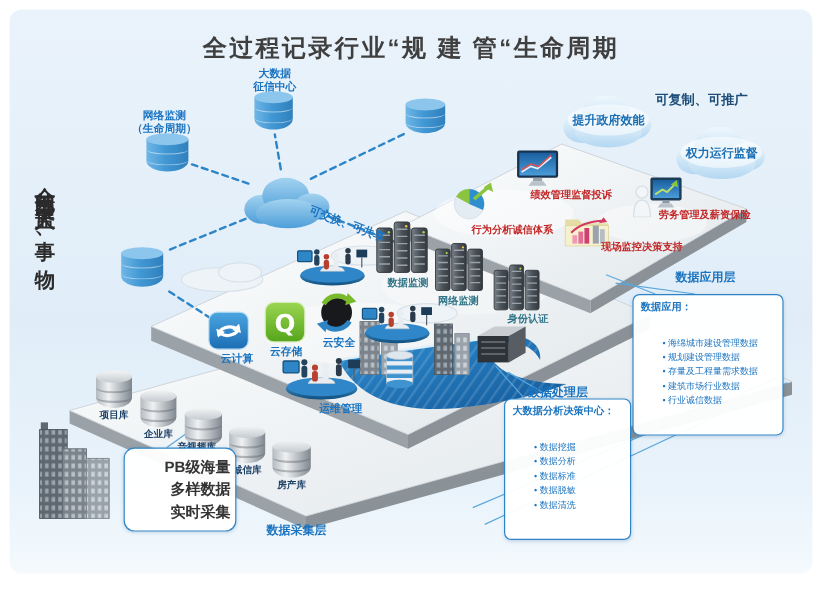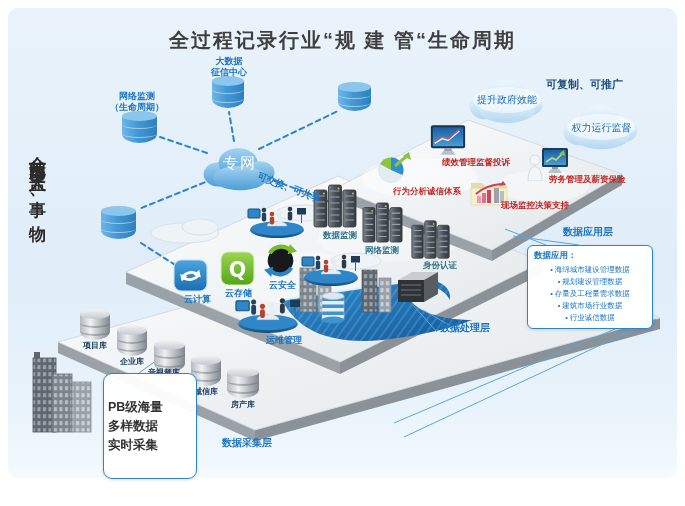--- a/index.html
+++ b/index.html
@@ -12,28 +12,28 @@
          color:#3f3f3f;letter-spacing:2px;}
   #vnote{left:26px;top:142px;height:275px;writing-mode:vertical-rl;font-size:17px;font-weight:bold;
          color:#2b2b2b;letter-spacing:4px;}
   .lbl{position:absolute;font-weight:bold;color:#1b74c0;font-size:9px;line-height:1.2;white-space:nowrap;z-index:4;}
   .lc{text-align:center;white-space:normal;}
   .red{color:#c22727;font-size:8.5px;}
   .teal{color:#2f7387;font-size:8.5px;}
   .navy{color:#1c3f66;font-size:8px;}
   .lname{font-size:10px;}
   .rot{transform:rotate(21deg);transform-origin:left top;font-size:9.5px;}
-  .cloudtxt{position:absolute;text-align:center;font-weight:normal;z-index:4;}
+  .cloudtxt{position:absolute;text-align:center;font-weight:bold;z-index:4;}
   .box{position:absolute;background:rgba(255,255,255,.96);border:1.5px solid #2d85c8;border-radius:6px;
        padding:4px 6px;box-shadow:0 1px 3px rgba(30,80,140,.18);z-index:5;}
   .box .bt{font-size:8.5px;font-weight:bold;color:#1b74c0;margin:0 0 2px 0;}
-  .box ul{margin:0;padding:0;list-style:none;text-align:center;}
+  .box ul{margin:18px;padding:0;list-style:none;}
   .box li{font-size:7.5px;color:#1b74c0;line-height:1.6;white-space:nowrap;}
   .box li::before{content:"•  ";}
-  #pbbox{text-align:left;font-size:12.5px;font-weight:bold;color:#333;line-height:1.5;border-radius:9px;padding:24px 4px;}
+  #pbbox{text-align:right;font-size:12.5px;font-weight:bold;color:#333;line-height:1.5;border-radius:9px;padding:6px 4px;}
   
   .cyl{position:absolute;z-index:3;}
   .cyl .ct{position:absolute;left:0;right:0;top:0;height:10px;border-radius:50%;}
   .cyl .cb{position:absolute;left:0;right:0;top:5px;bottom:0;border-radius:0 0 50% 50%/0 0 9px 9px;}
   .cyl .g1,.cyl .g2{position:absolute;left:0;right:0;height:8px;border-radius:50%;z-index:2;}
   .blue .ct{background:#8cc6ec;}
   .blue .cb{background:linear-gradient(90deg,#6fb6e6,#4298d4 45%,#2f80bd);}
   .blue .g1,.blue .g2{border-bottom:1.5px solid rgba(255,255,255,.5);}
   .steel .ct{background:linear-gradient(#f2f3f4,#c6cbd0);}
   .steel .cb{background:linear-gradient(90deg,#b4bac0,#eff1f2 35%,#a8afb5 75%,#80878e);}
@@ -229,21 +229,20 @@
       <div class="ct"></div>
     </div>
 
   <div class="cyl blue" style="left:101px;top:206px;width:35px;height:33px">
     <div class="cb"></div>
       <div class="g1"></div>
       <div class="g2"></div>
       <div class="ct"></div>
     </div>
 
-  <div class="cloudtxt" style="left:192px;top:154px;width:96px;font-size:15px;color:#fff;letter-spacing:2px">专网</div>
   <div class="lbl rot" style="left:260px;top:170px">可交换、可共享</div>
 
   <div class="lbl" style="left:546px;top:78px;font-size:11px;color:#1d4e79">可复制、可推广</div>
   <div class="cloudtxt" style="left:459px;top:93px;width:96px;font-size:10px;color:#1a6fb5">提升政府效能</div>
   <div class="cloudtxt" style="left:553px;top:121px;width:97px;font-size:10px;color:#1a6fb5">权力运行监督</div>
 
   <svg class="icon" style="left:429px;top:124px" width="38" height="35" viewBox="0 0 40 36">
     <rect x="2" y="1" width="36" height="24" rx="2" fill="#16324f"></rect>
     <rect x="4" y="3" width="32" height="20" fill="url(#scrG)"></rect>
     <polyline points="6,20 14,15 20,17 32,7" stroke="#e8f4ff" stroke-width="1.5" fill="none"></polyline>
@@ -448,20 +447,30 @@
     <p class="bt">数据应用：</p>
     <ul>
       <li>海绵城市建设管理数据</li>
       <li>规划建设管理数据</li>
       <li>存量及工程量需求数据</li>
       <li>建筑市场行业数据</li>
       <li>行业诚信数据</li>
     </ul>
   </div>
 
+  <div class="box" style="left:420px;top:332px;width:92px">
+    <p class="bt">大数据分析决策中心：</p>
+    <ul>
+      <li>数据挖掘</li>
+      <li>数据分析</li>
+      <li>数据标准</li>
+      <li>数据脱敏</li>
+      <li>数据清洗</li>
+    </ul>
+  </div>
 
   <div class="box" id="pbbox" style="left:103px;top:373px;width:84px">
     <span>PB级海量</span><br>
     <span>多样数据</span><br>
     <span>实时采集</span>
   </div>
 
 </div>
 
 </body></html>

